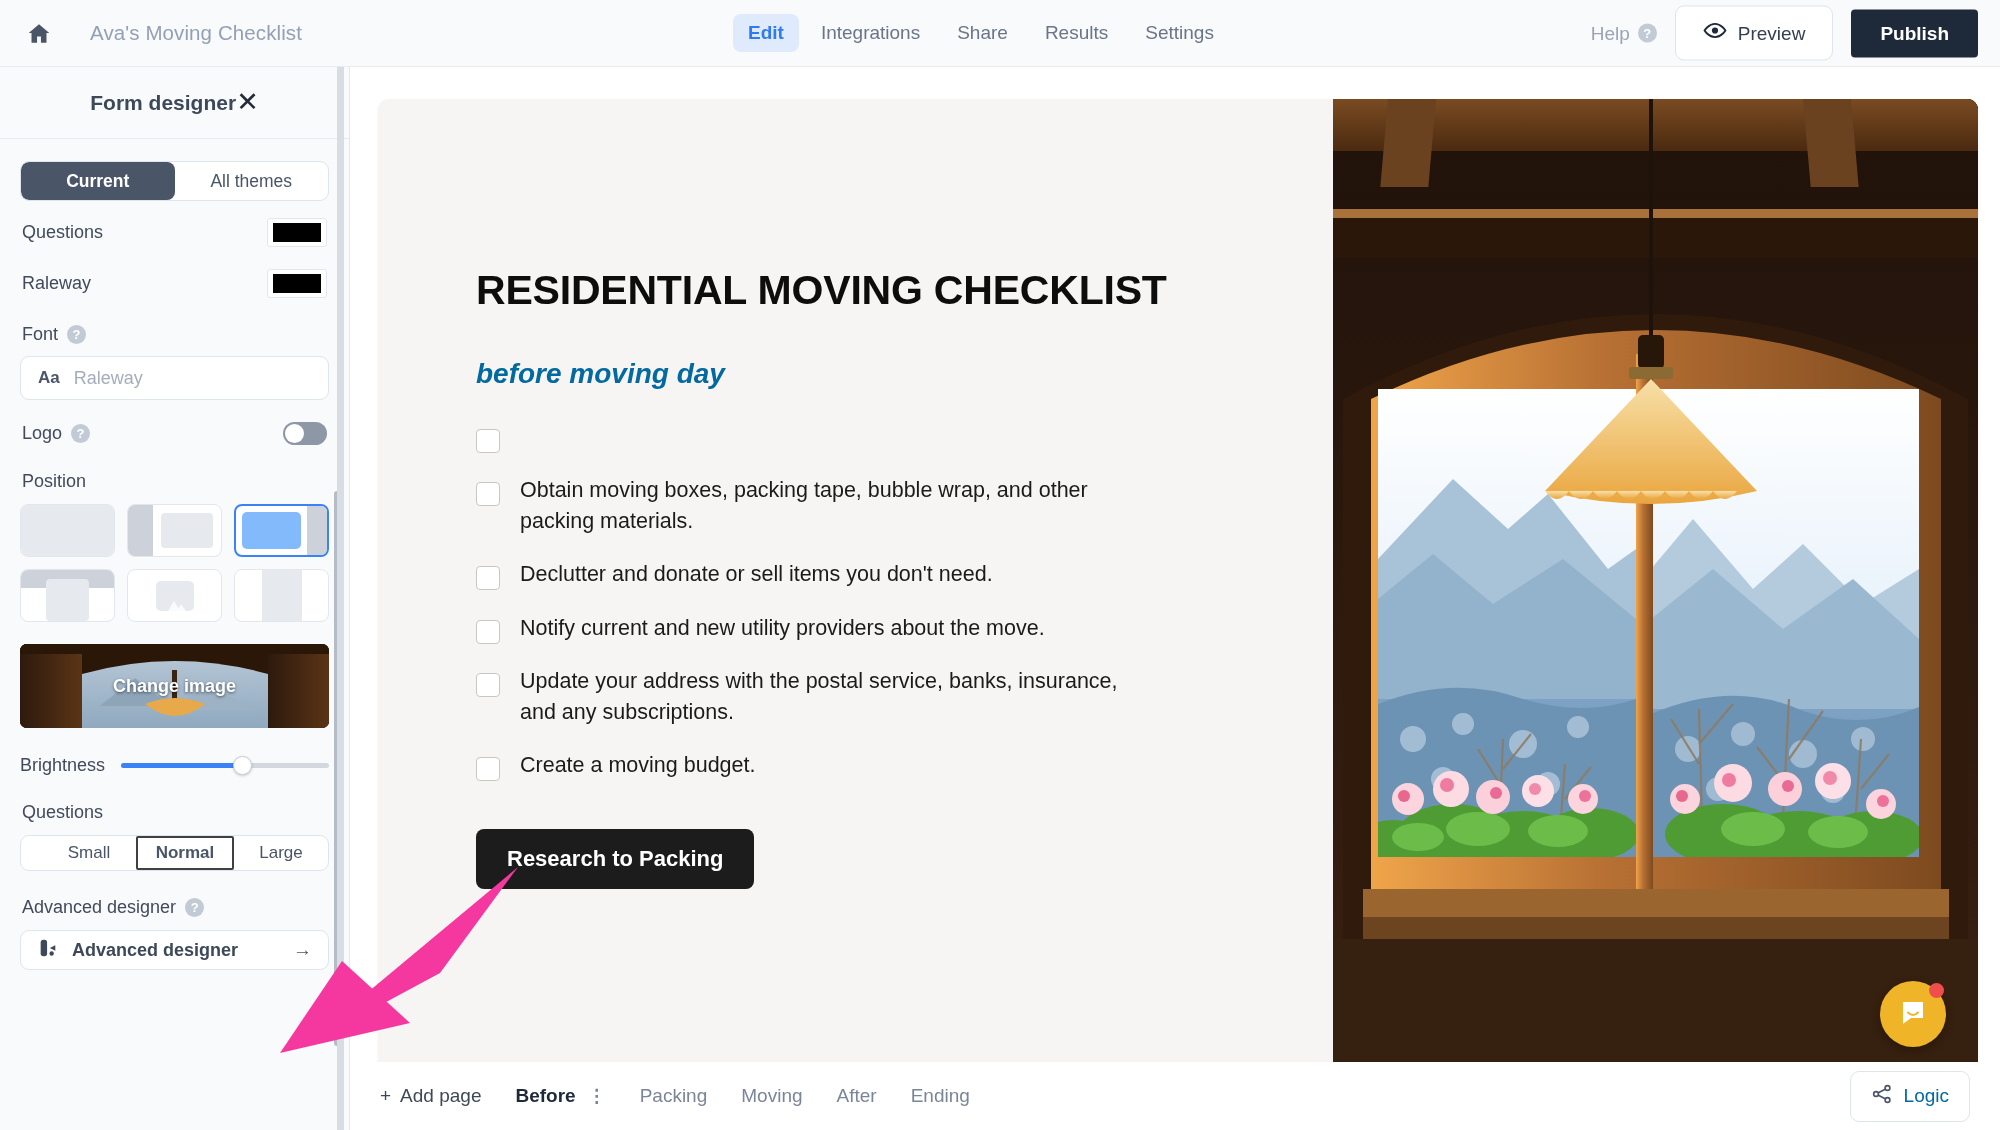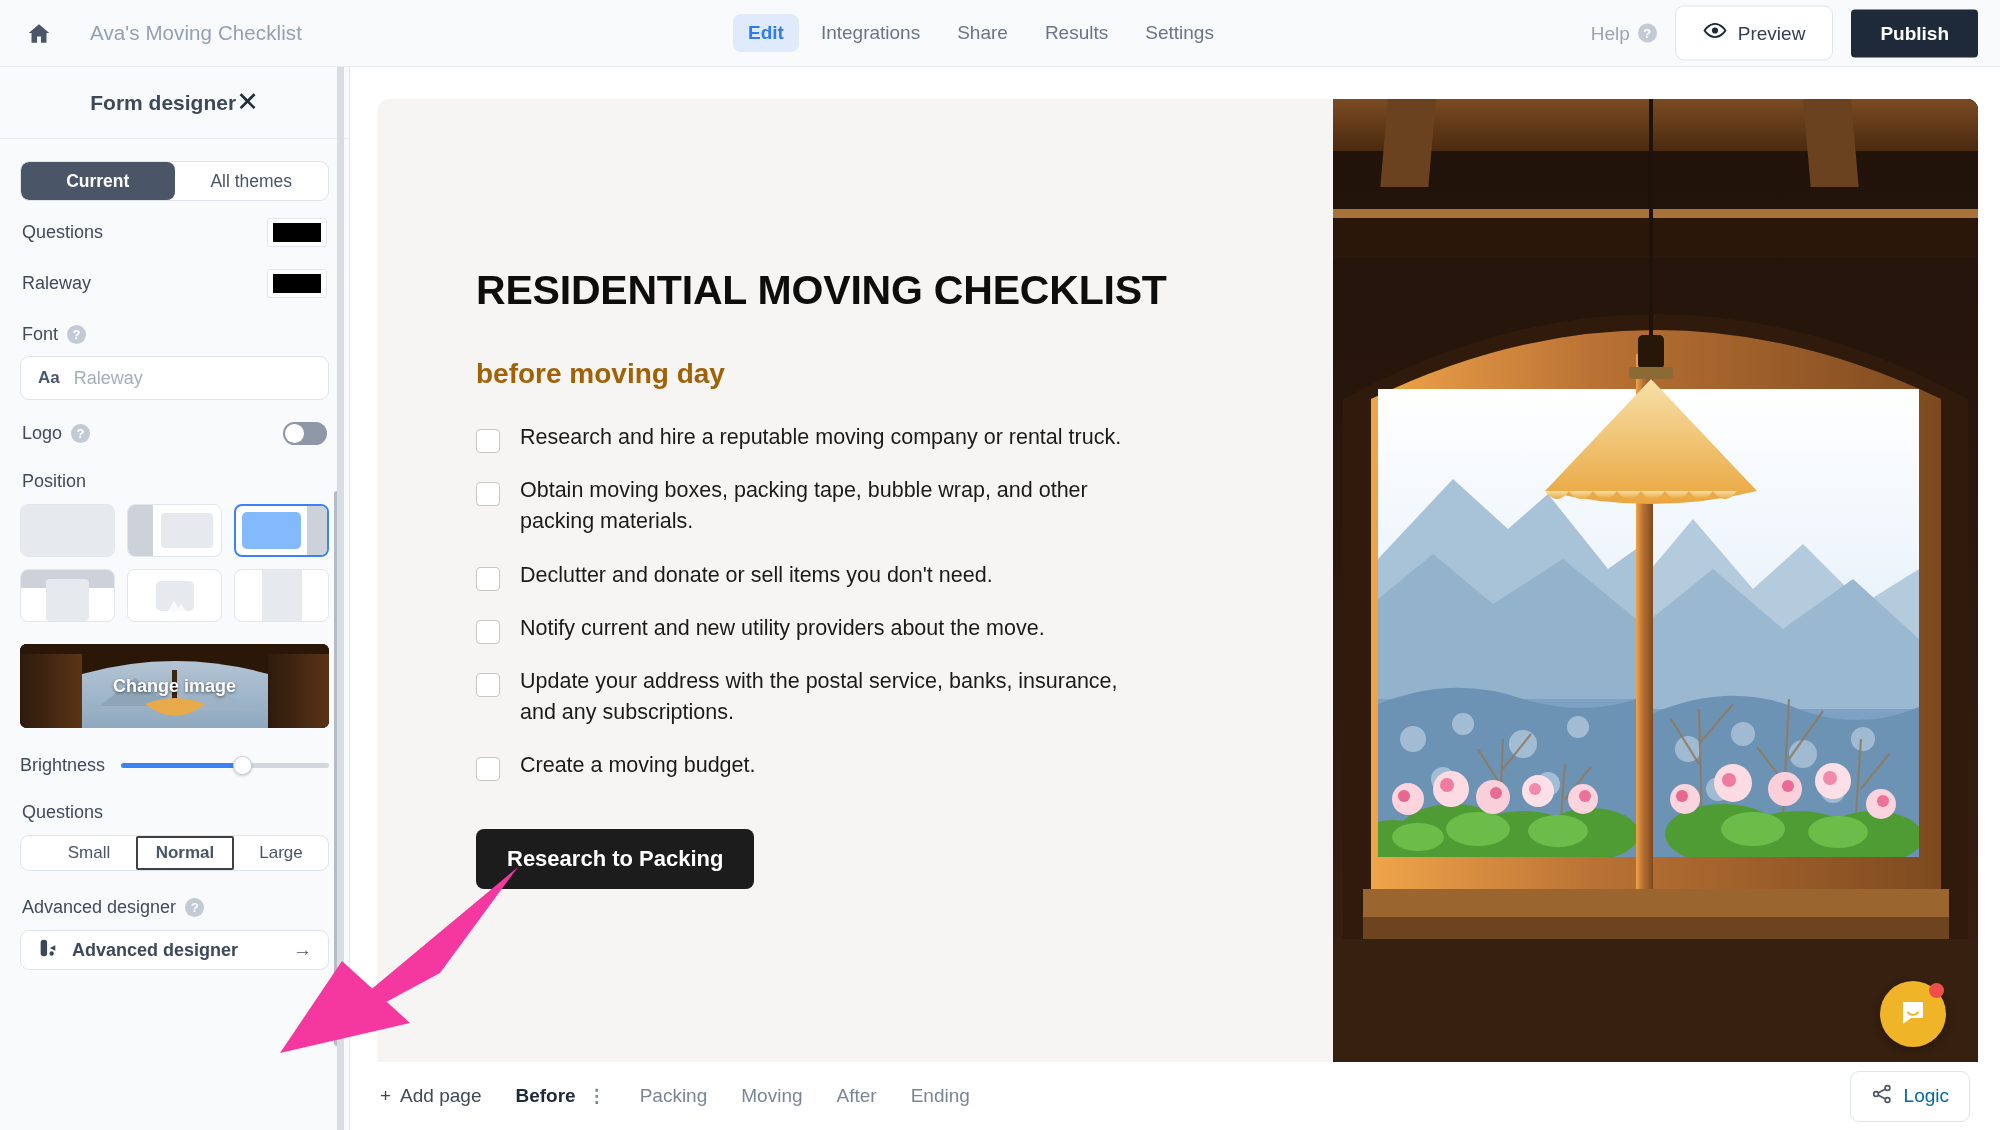--- a/index.html
+++ b/index.html
@@ -223,22 +223,22 @@
     background: #f6f5f3; border-radius: 11px; overflow: hidden;
     box-shadow: 0 1px 3px rgba(0,0,0,.06);
     display: flex;
   }
   .form-left { width: 955px; padding: 168px 0 0 98px; position: relative;}
   .form-title {
     font-size: 41px; font-weight: 800; color: #0d0d0d;
     letter-spacing: -0.2px;
   }
   .form-sub {
-    font-size: 28px; font-weight: 600;
-    color: #a16207; margin-top: 44px;
+    font-size: 28px; font-style: italic; font-weight: 600;
+    color: #0369a1; margin-top: 44px;
   }
   .checklist { margin-top: 32px; }
   .chk-item { display: flex; gap: 20px; margin-bottom: 22px; align-items: flex-start;}
   .chk-box {
     width: 24px; height: 24px; border: 1.5px solid #c9c7c2;
     border-radius: 4px; background: #fff; flex: none; cursor: pointer;
     margin-top: 7px;
   }
   .chk-text {
     font-size: 21.5px; color: #1b1b1b; line-height: 1.45;
@@ -469,21 +469,20 @@
 <div class="canvas">
   <div class="form-card">
 
     <div class="form-left">
       <div class="form-title">RESIDENTIAL MOVING CHECKLIST</div>
       <div class="form-sub">before moving day</div>
 
       <div class="checklist">
         <div class="chk-item">
           <span class="chk-box"></span>
-          <span class="chk-text">Research and hire a reputable moving company or rental truck.</span>
         </div>
         <div class="chk-item">
           <span class="chk-box"></span>
           <span class="chk-text">Obtain moving boxes, packing tape, bubble wrap, and other packing materials.</span>
         </div>
         <div class="chk-item">
           <span class="chk-box"></span>
           <span class="chk-text">Declutter and donate or sell items you don't need.</span>
         </div>
         <div class="chk-item">

